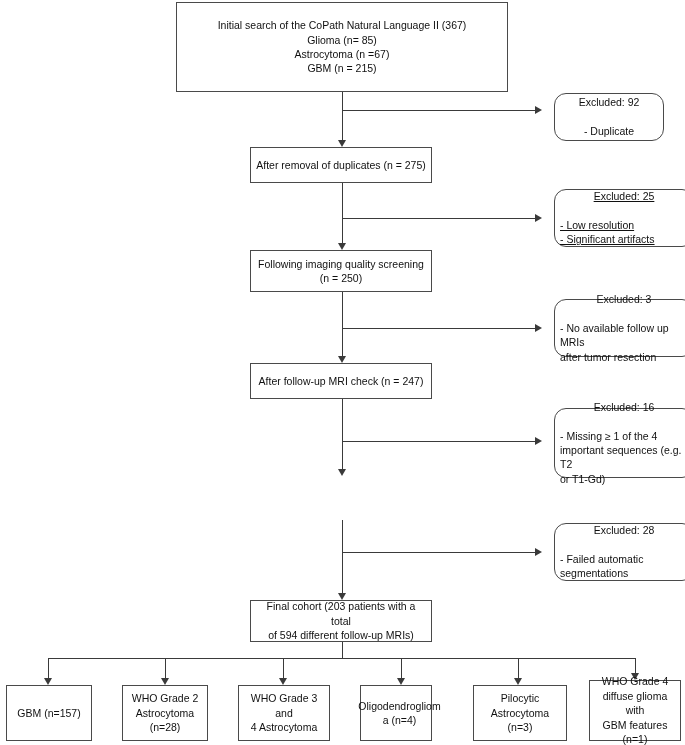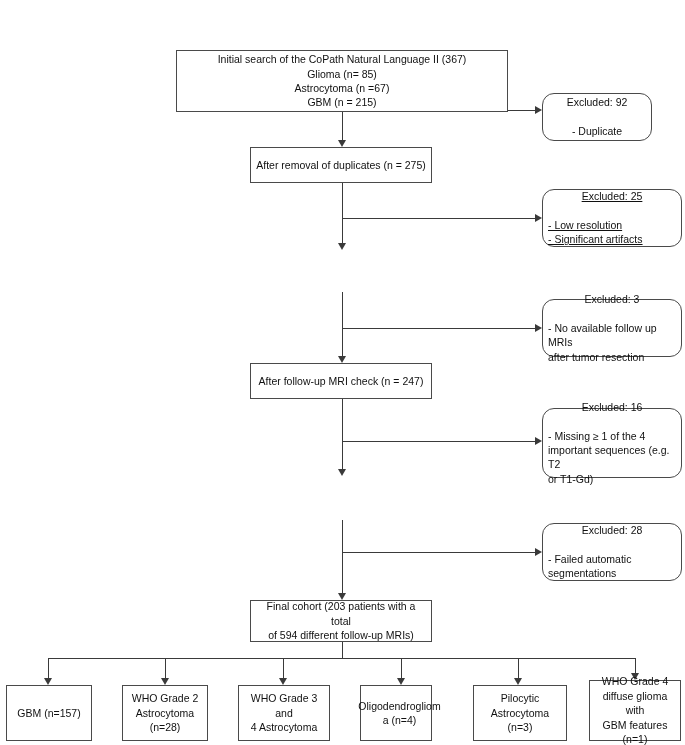--- a/index.html
+++ b/index.html
@@ -33,20 +33,21 @@
     font-size: 10.5px;
     line-height: 1.38;
     color: #101010;
     padding: 3px 5px;
     white-space: pre-line;
     z-index: 3;
   }
   .node.excl {
     border-radius: 12px;
     font-size: 10.5px;
+    margin-left: 12px;
   }
   .node.excl .excl-wrap {
     display: block;
     width: 100%;
   }
   .node.excl .excl-head {
     display: block;
     text-align: center;
   }
   .node.excl .excl-body {
@@ -85,27 +86,29 @@
     border-bottom: 4px solid transparent;
     border-left: 7px solid #3a3a3a;
     z-index: 2;
   }
 </style>
 </head>
 <body>
 
 <div id="canvas">
 
-  <div class="node" style="left:176px; top:2px; width:332px; height:62px;margin-top:48px;">Initial search of the CoPath Natural Language II (367)
+  <div class="node" style="left:176px; top:2px; width:332px; height:90px;">Initial search of the CoPath Natural Language II (367)
 Glioma (n= 85)
 Astrocytoma (n =67)
 GBM (n = 215)</div>
 
   <div class="node" style="left:250px; top:147px; width:182px; height:36px;">After removal of duplicates (n = 275)</div>
 
+  <div class="node" style="left:250px; top:250px; width:182px; height:42px;">Following imaging quality screening
+(n = 250)</div>
 
   <div class="node" style="left:250px; top:363px; width:182px; height:36px;">After follow-up MRI check (n = 247)</div>
 
 
   <div class="node" style="left:250px; top:600px; width:182px; height:42px;">Final cohort (203 patients with a total
 of 594 different follow-up MRIs)</div>
 
   <div class="node excl" style="left:542px; top:93px; width:110px; height:48px;">
     <span class="excl-wrap">
       <span class="excl-head">Excluded: 92</span>

